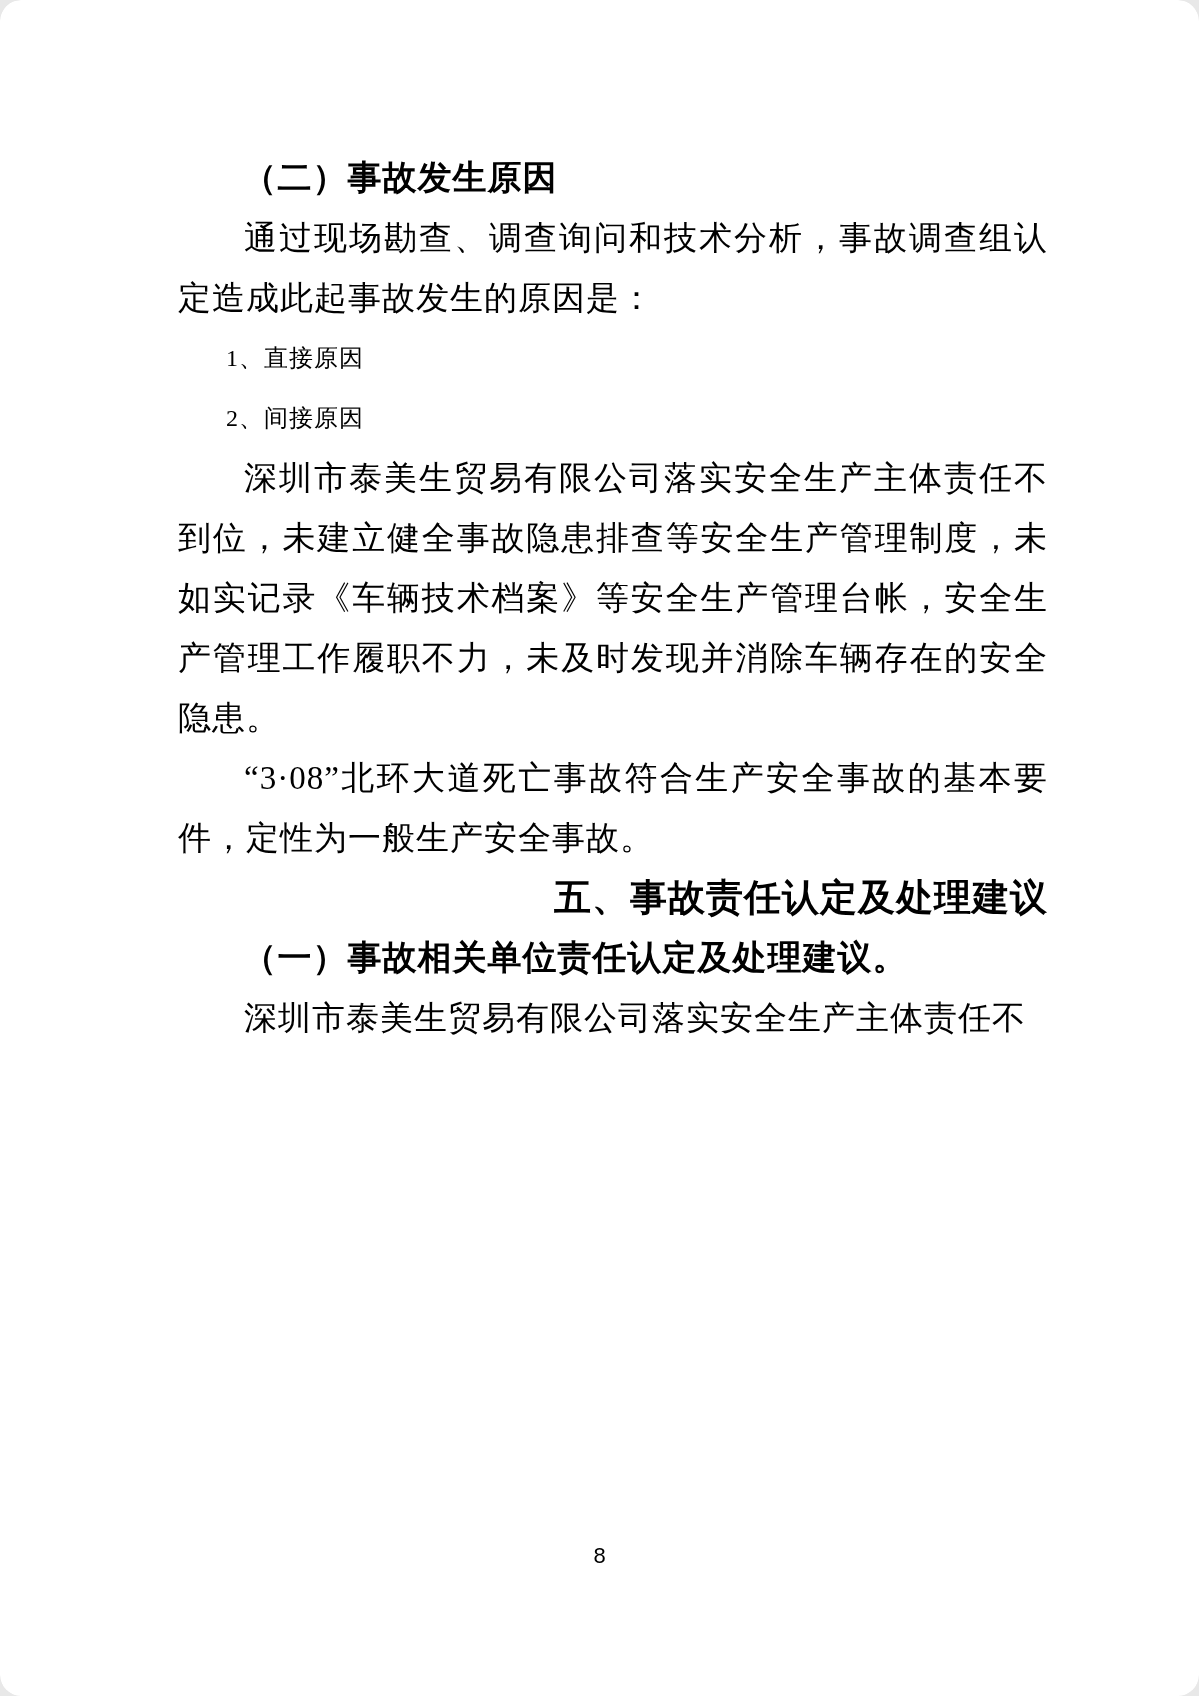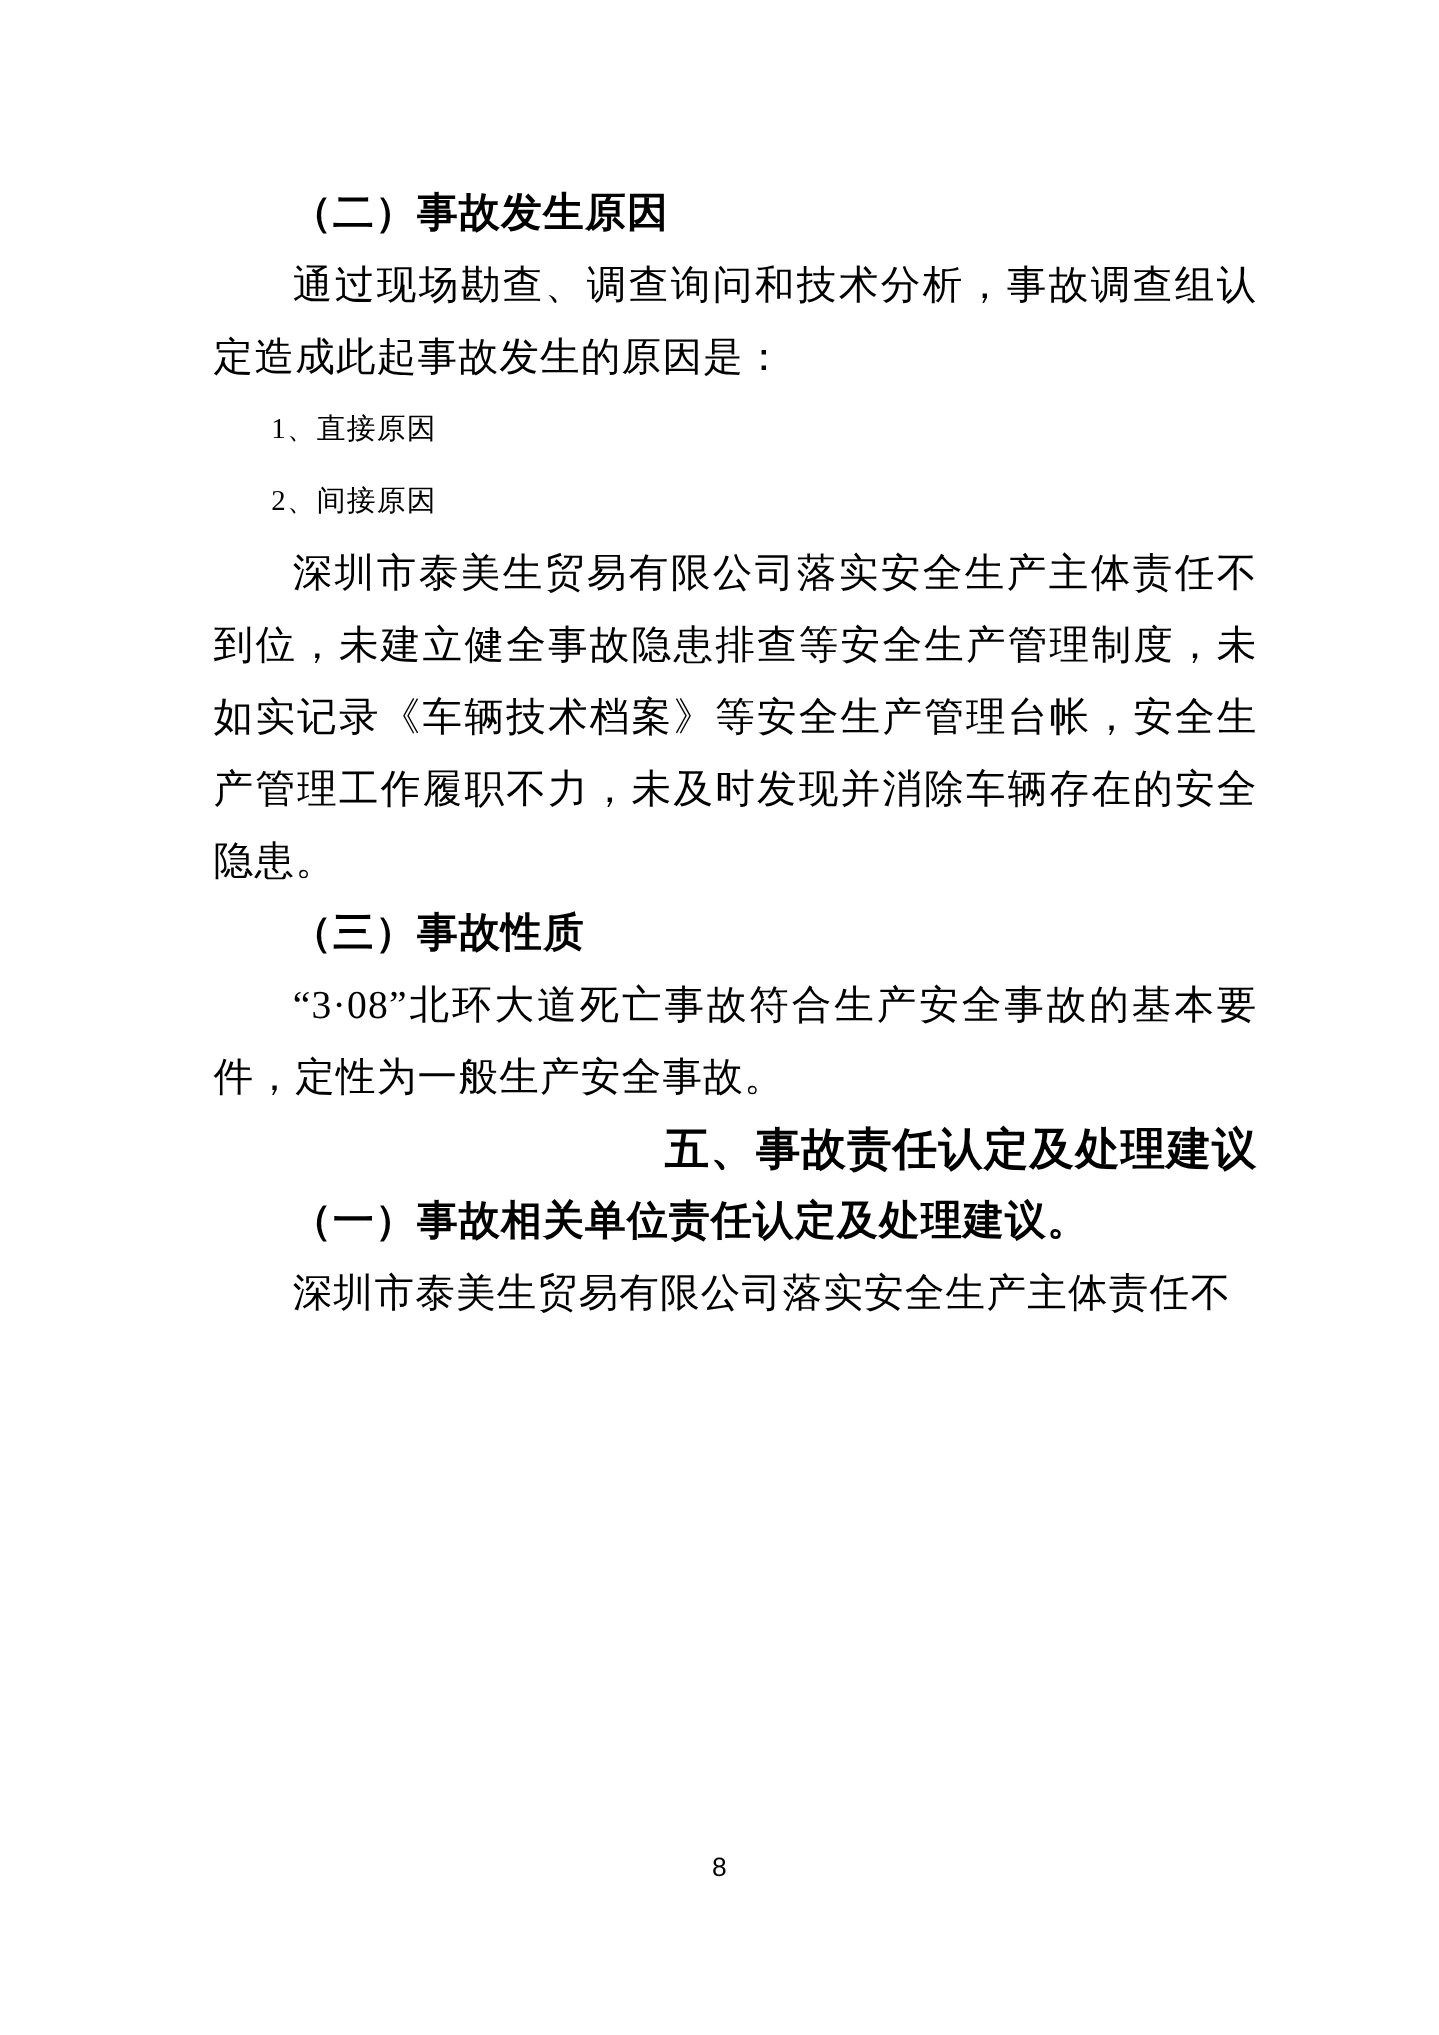--- a/index.html
+++ b/index.html
@@ -1,15 +1,15 @@
 <!DOCTYPE html>
 <html><head>
 <meta charset="utf-8">
 <style>
-  * { margin: 0; padding: 0; box-sizing: border-box; }
+  * { margin: 0; padding: 0; box-sizing: border-box; border-radius: 21px; }
   html, body { background: #e8e8e8; }
   .page {
     position: relative;
     width: 1199px;
     height: 1696px;
     margin: 0 auto;
     background: #ffffff;
     color: #000000;
     font-family: "Liberation Serif", serif;
     overflow: hidden;
@@ -70,21 +70,20 @@
 
     <p class="para">通过现场勘查、调查询问和技术分析，事故调查组认定造成此起事故发生的原因是：</p>
 
     <p class="item-heading">1、直接原因</p>
 
 
     <p class="item-heading">2、间接原因</p>
 
     <p class="para">深圳市泰美生贸易有限公司落实安全生产主体责任不到位，未建立健全事故隐患排查等安全生产管理制度，未如实记录《车辆技术档案》等安全生产管理台帐，安全生产管理工作履职不力，未及时发现并消除车辆存在的安全隐患。</p>
 
-    <h3 class="sub-heading">（三）事故性质</h3>
 
     <p class="para">“3·08”北环大道死亡事故符合生产安全事故的基本要件，定性为一般生产安全事故。</p>
 
     <h2 class="main-heading">五、事故责任认定及处理建议</h2>
 
 
     <h3 class="sub-heading">（一）事故相关单位责任认定及处理建议。</h3>
 
     <p class="para">深圳市泰美生贸易有限公司落实安全生产主体责任不</p>
 

